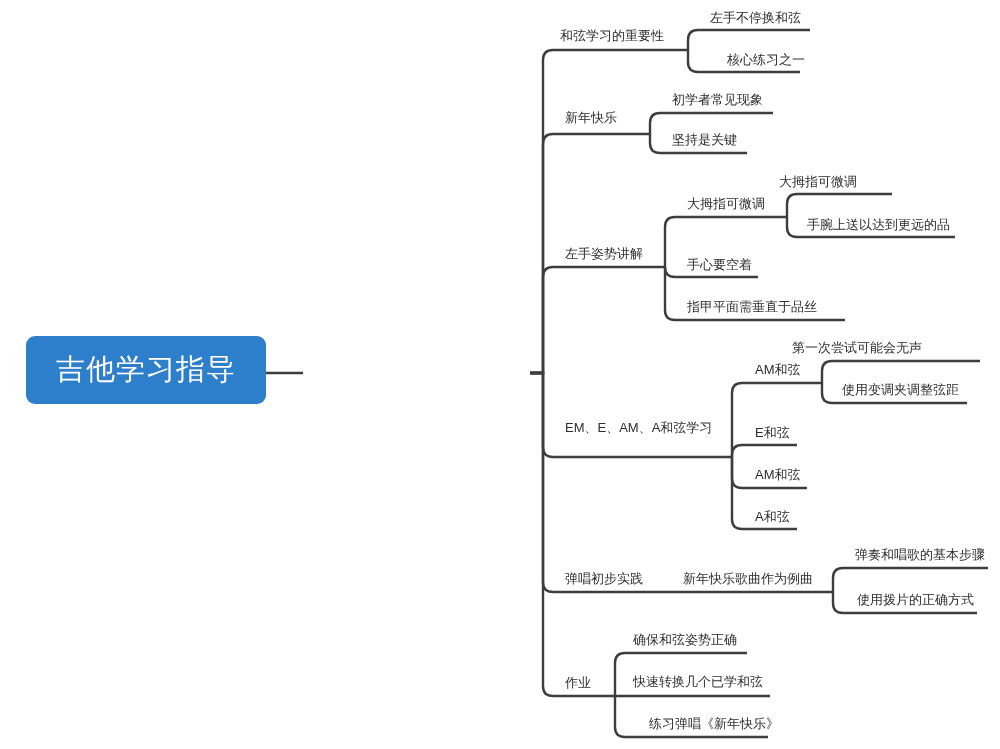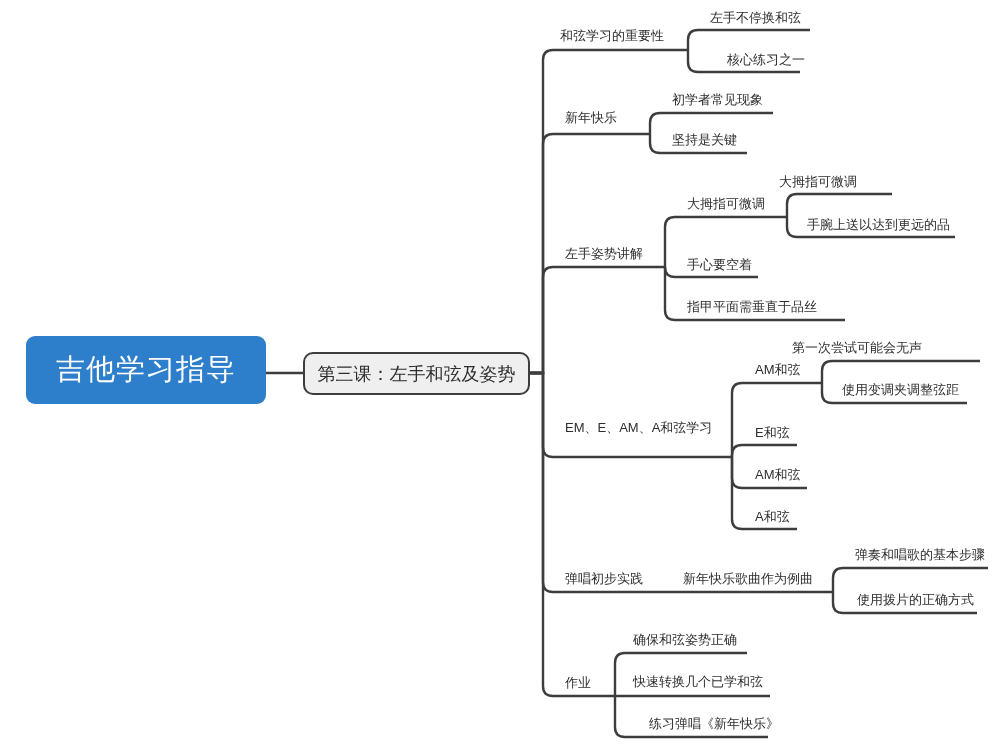--- a/index.html
+++ b/index.html
@@ -67,21 +67,20 @@
 
     <path d="M833 592 V578 Q833 568 843 568 H988"></path>
     <path d="M833 592 V603 Q833 613 843 613 H977"></path>
 
     <path d="M615 696 V663 Q615 653 625 653 H747"></path>
     <path d="M615 696 H770"></path>
     <path d="M615 696 V727 Q615 737 625 737 H768"></path>
   </svg>
 
   <div class="root-node">吉他学习指导</div>
-  <div class="main-node">第三课：左手和弦及姿势</div>
 
   <div class="lbl" style="left:560px;top:28px">和弦学习的重要性</div>
   <div class="lbl" style="left:710px;top:10px">左手不停换和弦</div>
   <div class="lbl" style="left:727px;top:52px">核心练习之一</div>
 
   <div class="lbl" style="left:565px;top:110px">新年快乐</div>
   <div class="lbl" style="left:672px;top:92px">初学者常见现象</div>
   <div class="lbl" style="left:672px;top:132px">坚持是关键</div>
 
   <div class="lbl" style="left:565px;top:246px">左手姿势讲解</div>

